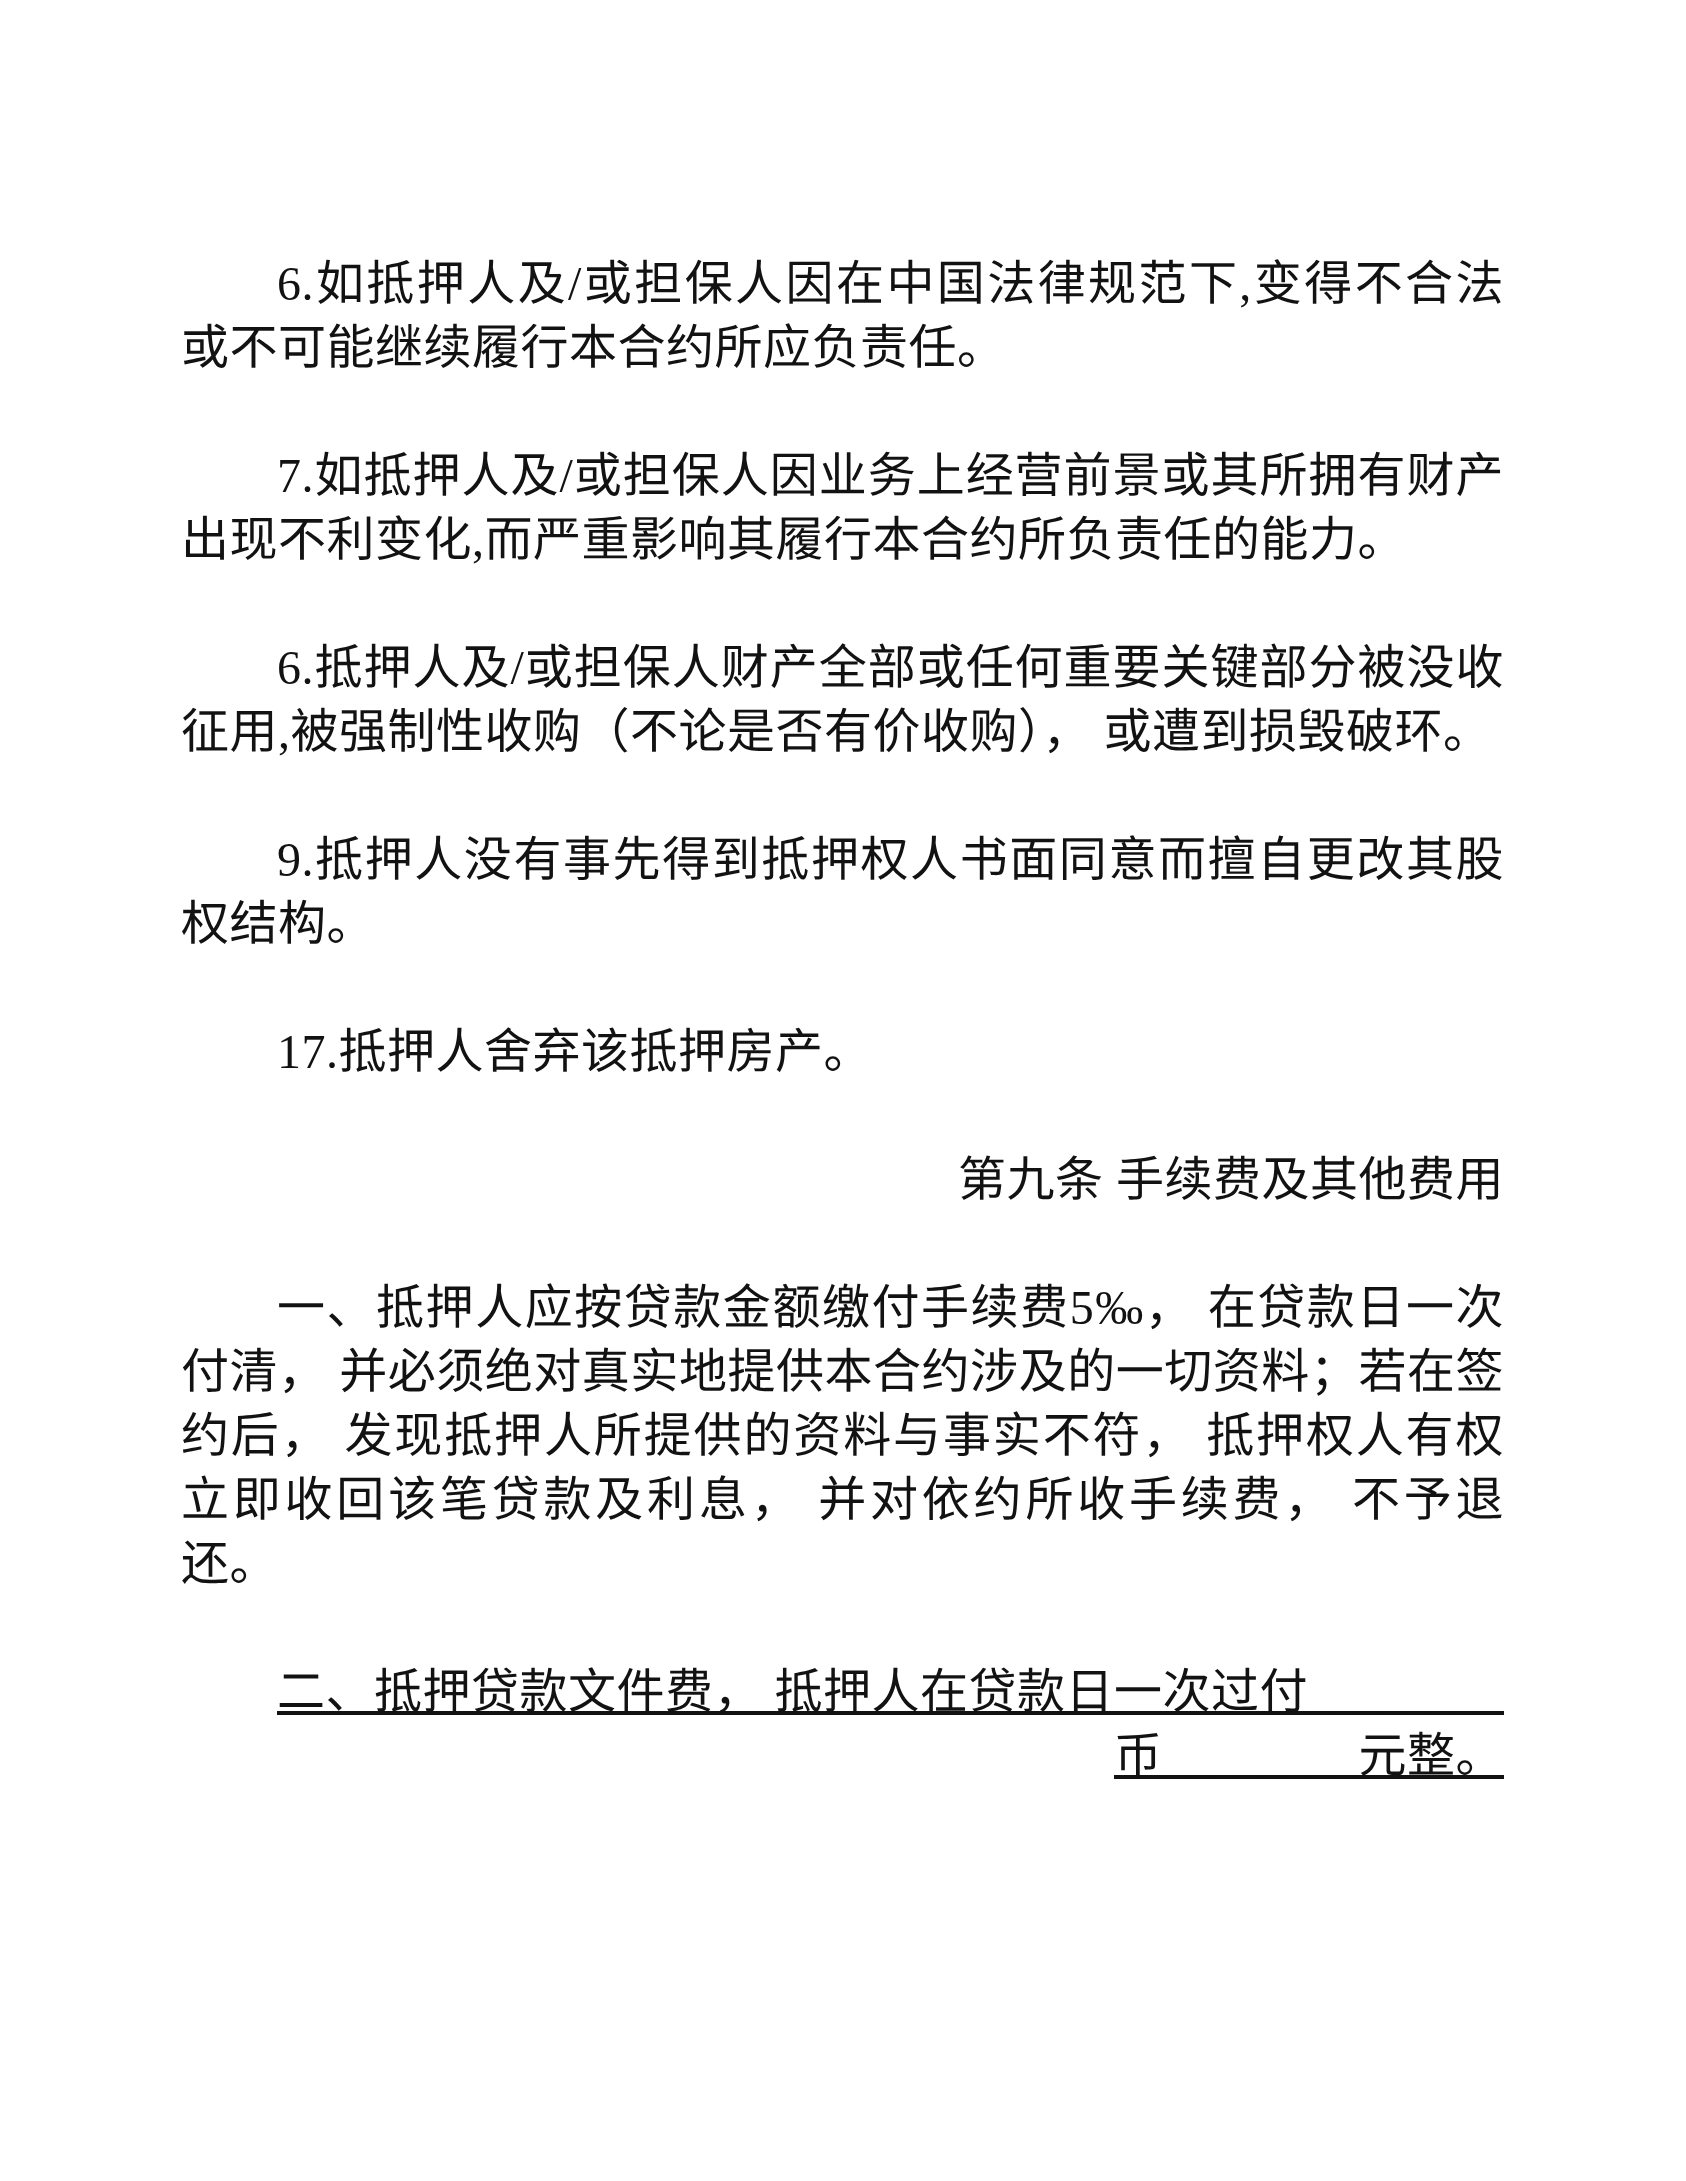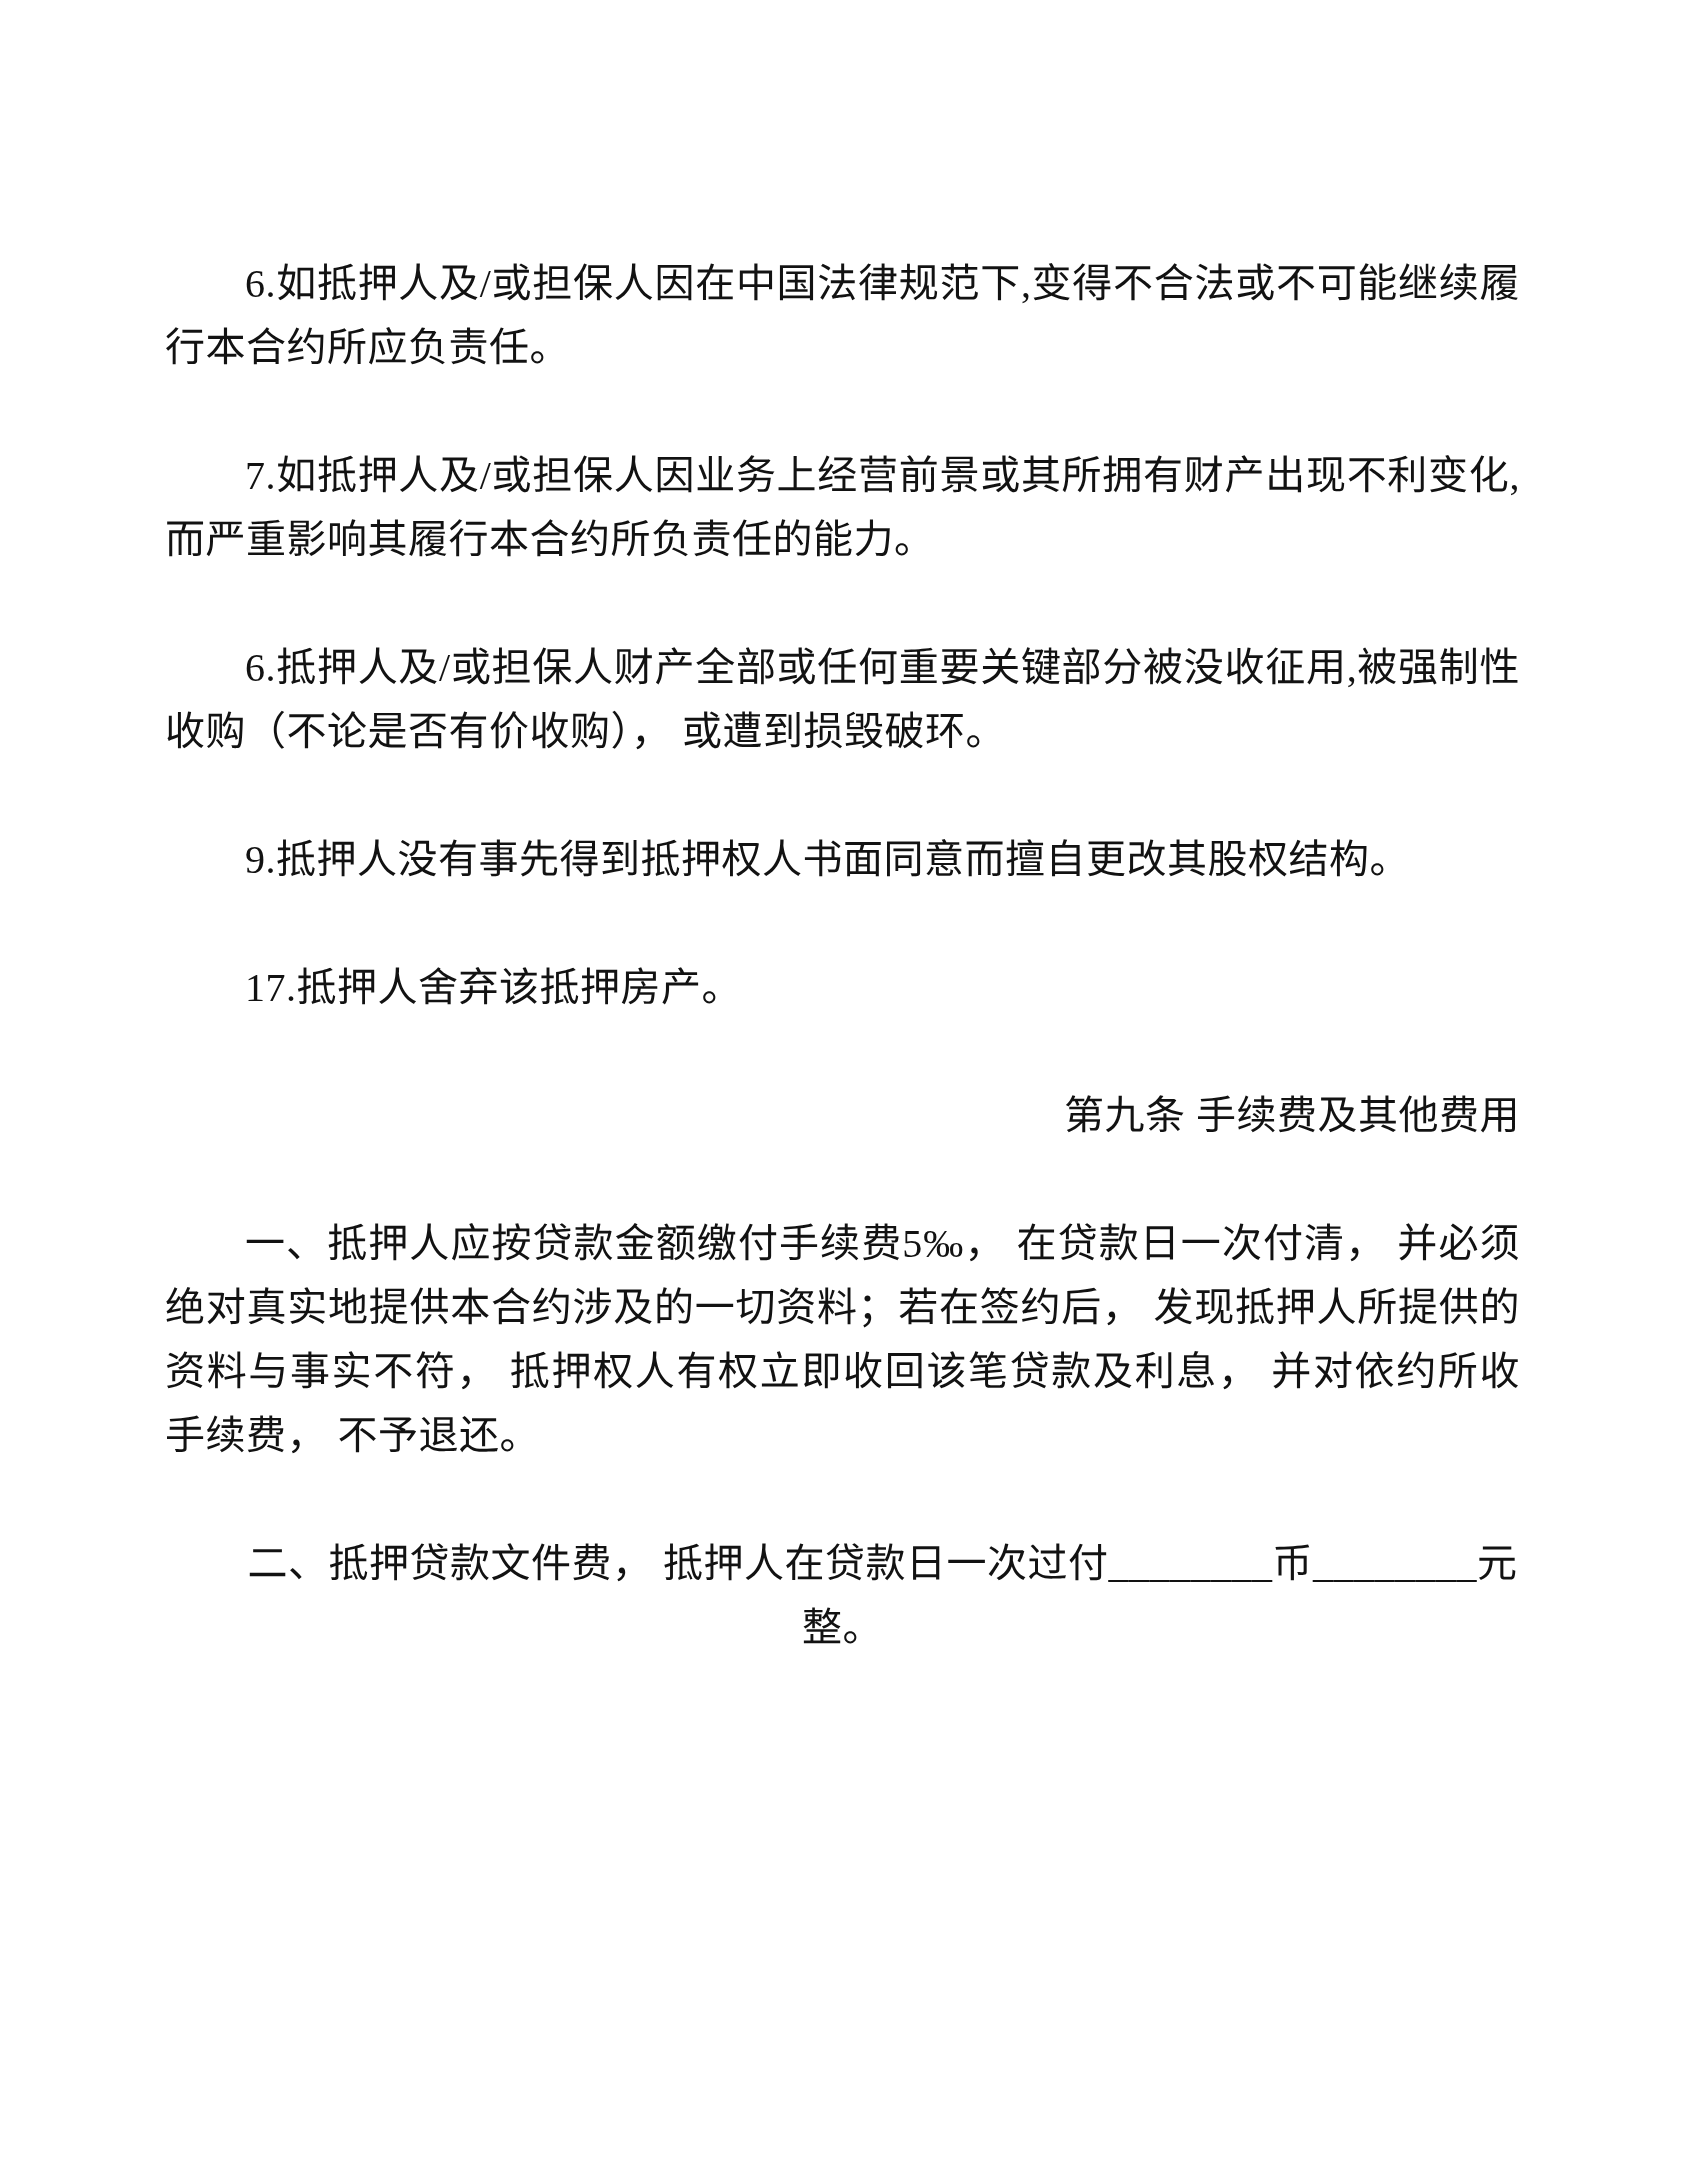--- a/index.html
+++ b/index.html
@@ -15,33 +15,34 @@
   }
   .page {
     box-sizing: border-box;
     width: 1686px;
     min-height: 2182px;
     padding: 188px 166px 0 165px;
     background: #ffffff;
     color: #121212;
   }
   .page p {
-    margin: 64px 0;
-    font-size: 40px;
+    margin: 64px 16px;
+    font-size: 48px;
     line-height: 64px;
     text-indent: 2em;
     text-align: justify;
     letter-spacing: 0.5px;
     word-break: break-all;
   }
   .page p.section-heading {
     text-align: right;
   }
   .page p.fee-clause-2 {
-    text-align: center;
+    text-align: right;
+    text-decoration: underline;
   }
 </style>
 </head>
 <body>
 
 <div class="page">
 
   <p>6.如抵押人及/或担保人因在中国法律规范下,变得不合法或不可能继续履行本合约所应负责任。</p>
 
   <p>7.如抵押人及/或担保人因业务上经营前景或其所拥有财产出现不利变化,而严重影响其履行本合约所负责任的能力。</p>

